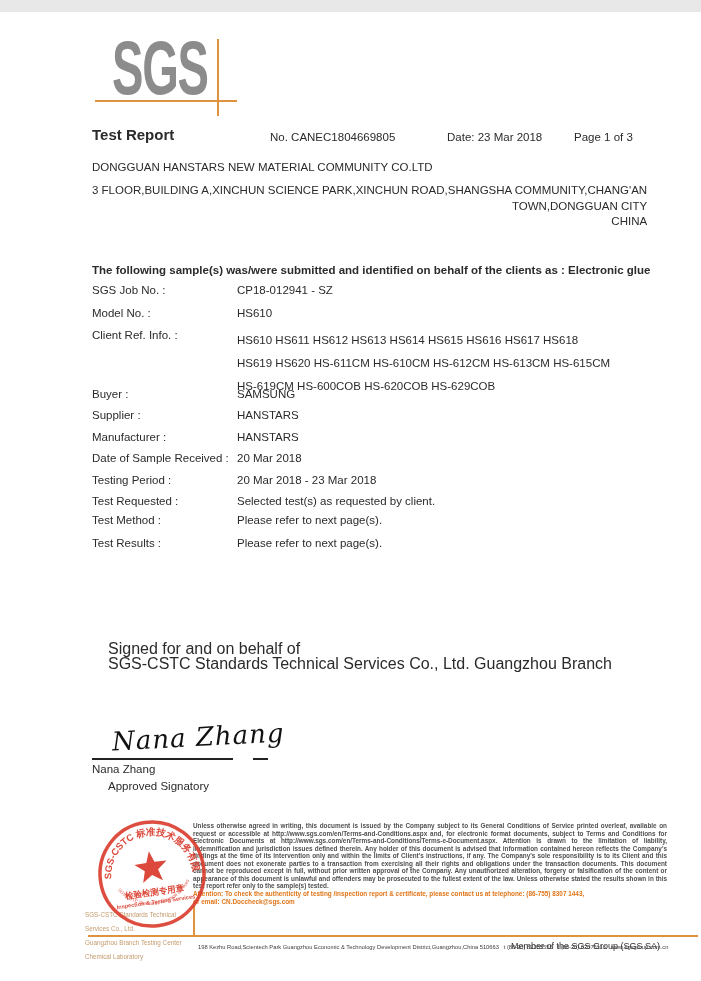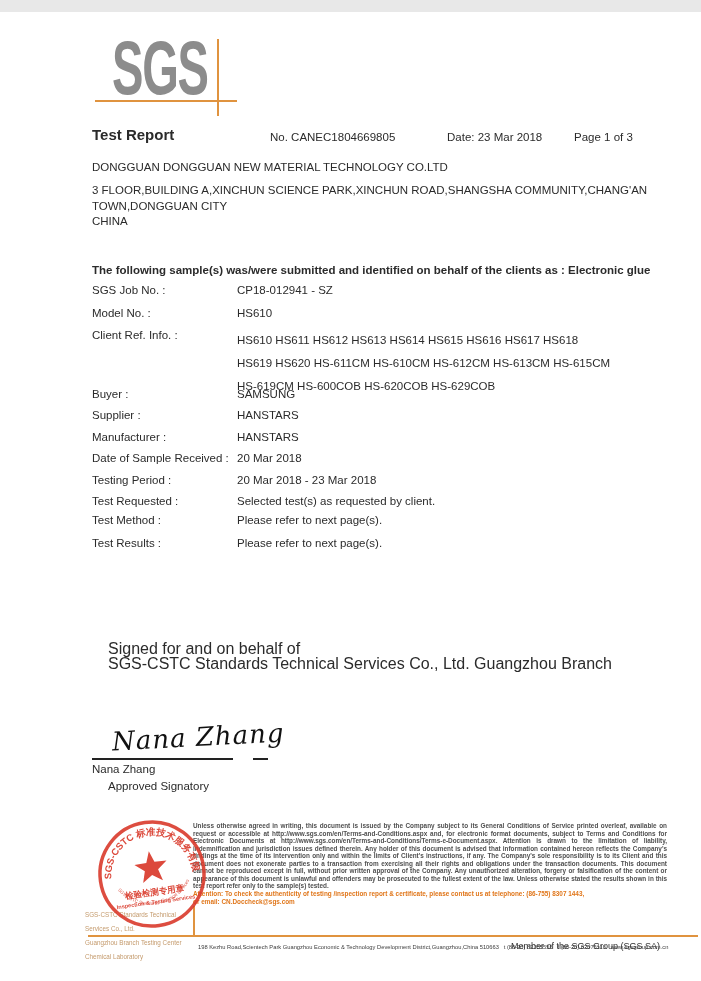--- a/index.html
+++ b/index.html
@@ -19,21 +19,21 @@
   .logo-vline{left:217px;top:27px;width:2px;height:77px;background:#e0933f;}
 
   
   .rpt-title{left:92px;top:114px;font-size:15px;font-weight:bold;}
   .hdr-meta{top:119px;font-size:11.5px;}
   .hdr-no{left:270px;}
   .hdr-date{left:447px;}
   .hdr-page{left:574px;}
 
   .client-name{left:92px;top:149px;font-size:11.5px;}
-  .client-addr{left:92px;top:171px;font-size:11.5px;line-height:15.5px;}
+  .client-addr{left:92px;top:171px;font-size:11.5px;line-height:15.5px;text-align:right;}
 
   .intro{left:92px;top:252px;font-size:11.5px;font-weight:bold;}
 
   .frow{left:92px;font-size:11.5px;width:590px;}
   .frow .flabel{position:absolute;left:0;top:0;width:155px;}
   .frow .fvalue{position:absolute;left:145px;top:0;width:430px;}
   .fvline{line-height:22.8px;}
 
   .signed{left:108px;top:629px;font-size:16px;line-height:15px;}
 
@@ -78,21 +78,21 @@
 
   <div class="abs logo-text">SGS</div>
   <div class="abs logo-hline"></div>
   <div class="abs logo-vline"></div>
 
   <div class="abs rpt-title">Test Report</div>
   <div class="abs hdr-meta hdr-no">No. CANEC1804669805</div>
   <div class="abs hdr-meta hdr-date">Date: 23 Mar 2018</div>
   <div class="abs hdr-meta hdr-page">Page 1 of 3</div>
 
-  <div class="abs client-name">DONGGUAN DONGGUAN NEW MATERIAL TECHNOLOGY CO.LTD</div>
+  <div class="abs client-name">DONGGUAN HANSTARS NEW MATERIAL COMMUNITY CO.LTD</div>
   <div class="abs client-addr">
     <div>3 FLOOR,BUILDING A,XINCHUN SCIENCE PARK,XINCHUN ROAD,SHANGSHA COMMUNITY,CHANG'AN</div>
     <div>TOWN,DONGGUAN CITY</div>
     <div>CHINA</div>
   </div>
 
   <div class="abs intro">The following sample(s) was/were submitted and identified on behalf of the clients as : Electronic glue</div>
 
   <div class="abs frow" style="top:272px">
     <span class="flabel">SGS Job No. :</span>

